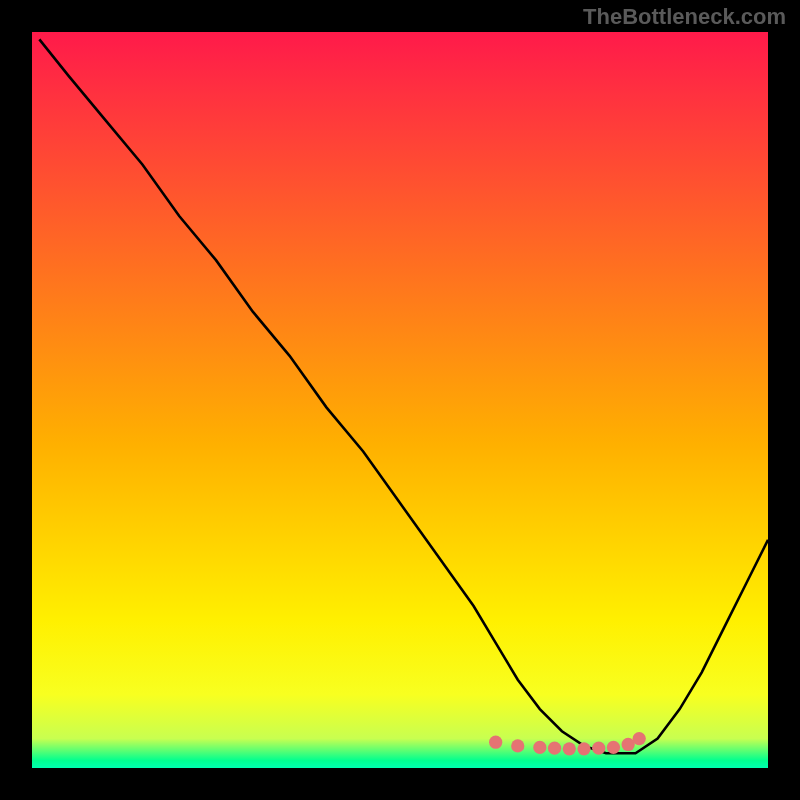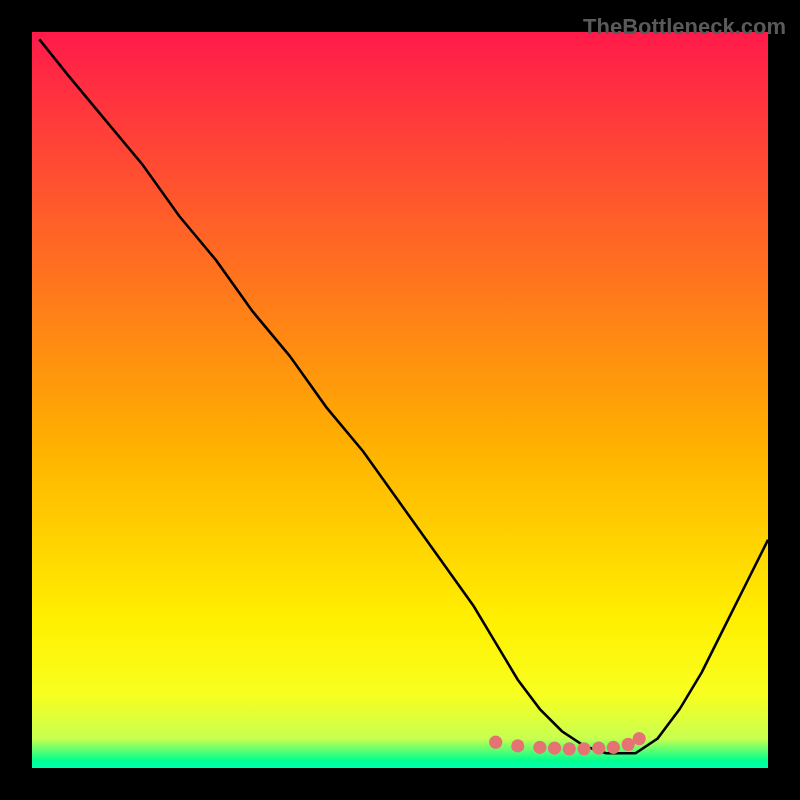--- a/index.html
+++ b/index.html
@@ -6,21 +6,21 @@
   body {
     width: 800px;
     height: 800px;
     background: #000;
     position: relative;
     font-family: Arial, sans-serif;
     overflow: hidden;
   }
   .watermark {
     position: absolute;
-    top: 14px;
+    top: 4px;
     right: 14px;
     color: #5a5a5a;
     font-size: 22px;
     font-weight: bold;
     z-index: 10;
   }
   .plot-area {
     position: absolute;
     left: 32px;
     top: 32px;

